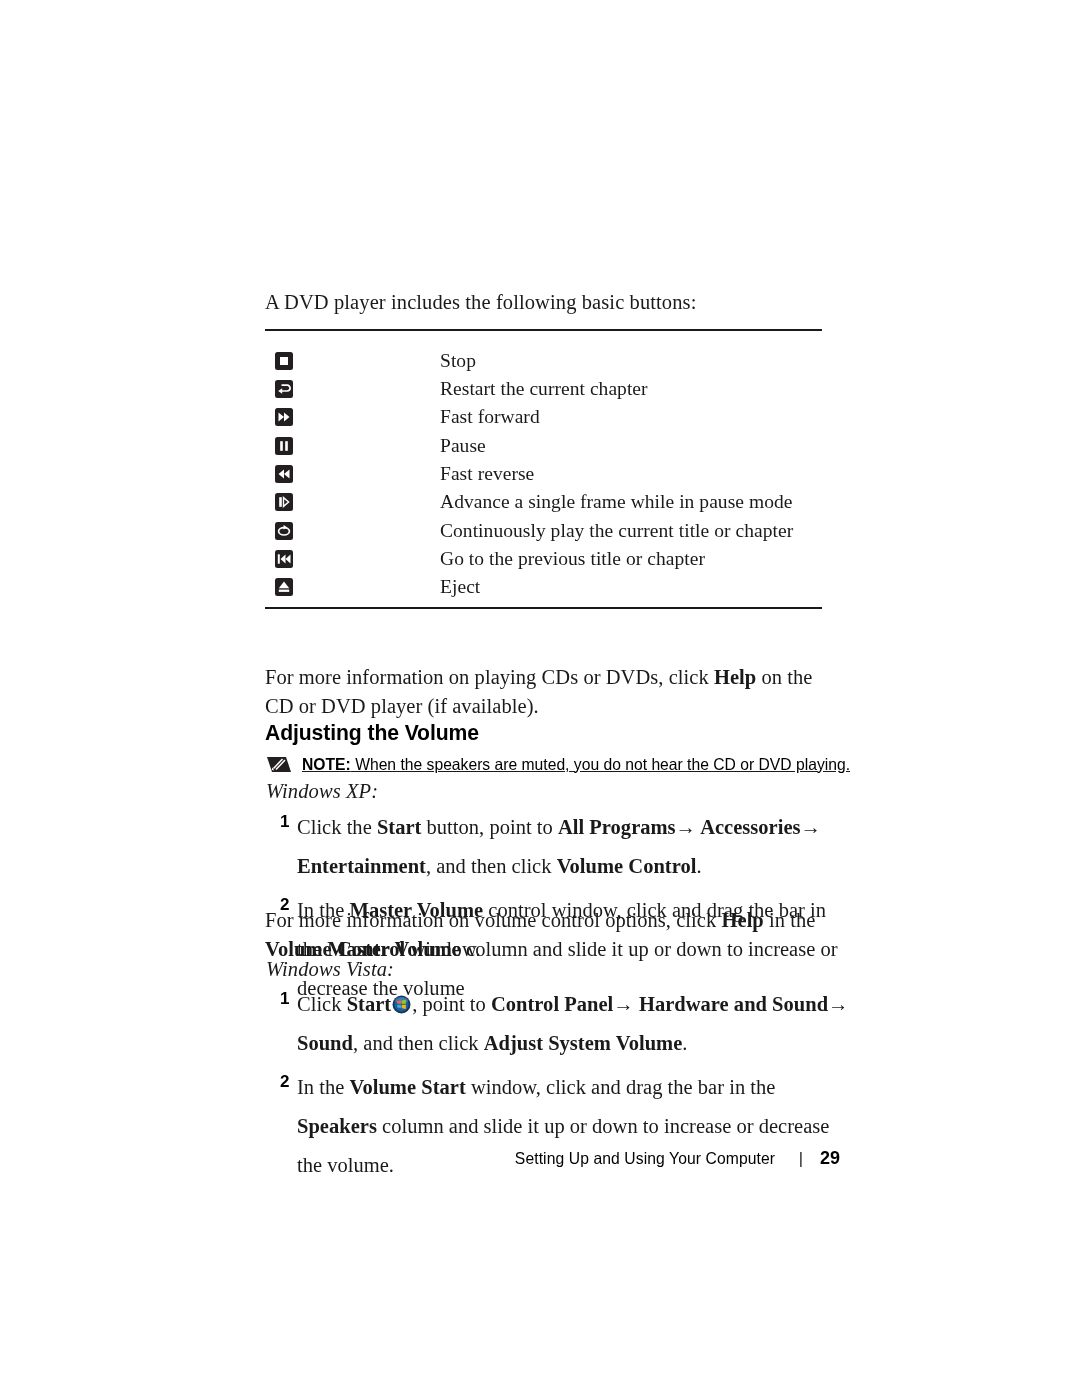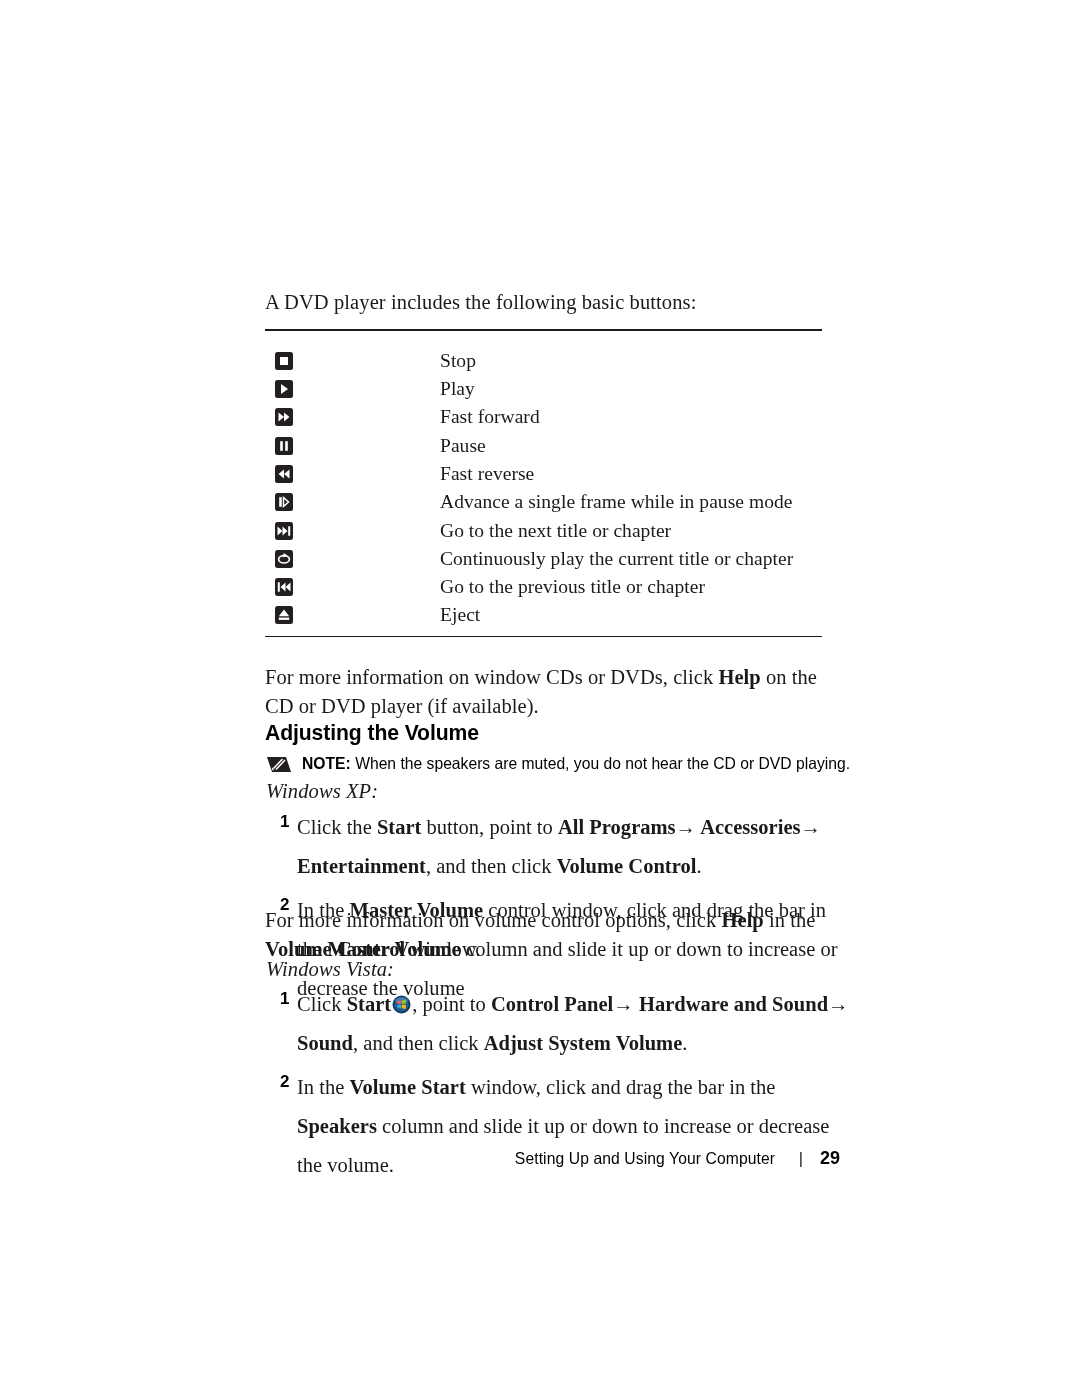--- a/index.html
+++ b/index.html
@@ -107,21 +107,22 @@
     transform: scaleX(0.94);
     transform-origin: left center;
   }
 
   
   .note {
     position: absolute;
     left: 266px;
     top: 753px;
     display: flex;
-    align-items: flex-start;
+    align-items: center;
+    text-decoration: underline;
   }
   .note-icon {
     width: 26px;
     height: 19px;
     flex: 0 0 26px;
     margin-top: 2px;
   }
   .note-text {
     margin-left: 10px;
     font-family: "Liberation Sans Narrow", "Liberation Sans", sans-serif;
@@ -230,25 +231,26 @@
                 <rect x="5" y="5" width="8" height="8" fill="#ffffff"></rect>
               </svg>
             </span>
           </div>
           <div class="desc">Stop</div>
         </div>
         <div class="row">
           <div class="icon-cell">
             <span class="chip">
               <svg viewBox="0 0 18 18" width="18" height="18">
-                <path d="M6 4 L13 9 L6 14 Z" fill="#ffffff"></path>
-              </svg>
-            </span>
-          </div>
-          <div class="desc">Play</div>
+                <path d="M6.5 5.2 L12.2 5.2 A2.9 2.9 0 0 1 12.2 11.0 L6.2 11.0" fill="none" stroke="#ffffff" stroke-width="1.7"></path>
+                <path d="M7.2 8.2 L7.2 13.8 L3.2 11.0 Z" fill="#ffffff"></path>
+              </svg>
+            </span>
+          </div>
+          <div class="desc">Restart the current chapter</div>
         </div>
         <div class="row">
           <div class="icon-cell">
             <span class="chip">
               <svg viewBox="0 0 18 18" width="18" height="18">
                 <path d="M3.5 4.5 L9 9 L3.5 13.5 Z" fill="#ffffff"></path>
                 <path d="M9 4.5 L14.5 9 L9 13.5 Z" fill="#ffffff"></path>
               </svg>
             </span>
           </div>
@@ -279,32 +281,20 @@
         <div class="row">
           <div class="icon-cell">
             <span class="chip">
               <svg viewBox="0 0 18 18" width="18" height="18">
                 <rect x="4.2" y="4.2" width="2.6" height="9.6" fill="#ffffff"></rect>
                 <path d="M8.5 4.6 L13.6 9 L8.5 13.4 Z" fill="none" stroke="#ffffff" stroke-width="1.4"></path>
               </svg>
             </span>
           </div>
           <div class="desc">Advance a single frame while in pause mode</div>
-        </div>
-        <div class="row">
-          <div class="icon-cell">
-            <span class="chip">
-              <svg viewBox="0 0 18 18" width="18" height="18">
-                <path d="M2.5 4.5 L7.5 9 L2.5 13.5 Z" fill="#ffffff"></path>
-                <path d="M7.5 4.5 L12.5 9 L7.5 13.5 Z" fill="#ffffff"></path>
-                <rect x="13.2" y="4.3" width="2" height="9.4" fill="#ffffff"></rect>
-              </svg>
-            </span>
-          </div>
-          <div class="desc">Go to the next title or chapter</div>
         </div>
         <div class="row">
           <div class="icon-cell">
             <span class="chip">
               <svg viewBox="0 0 18 18" width="18" height="18">
                 <ellipse cx="9" cy="9.3" rx="5.4" ry="3.7" fill="none" stroke="#ffffff" stroke-width="1.7"></ellipse>
                 <path d="M8.6 2.9 L12.4 5.5 L8.4 7.6 Z" fill="#ffffff"></path>
               </svg>
             </span>
           </div>
@@ -331,21 +321,21 @@
               </svg>
             </span>
           </div>
           <div class="desc">Eject</div>
         </div>
       </div>
     <div class="rule bottom"></div>
   </div>
 
   <div class="para p-help">
-    <span>For more information on window CDs or DVDs, click </span><b>Help</b><span> on the CD or DVD player (if available).</span>
+    <span>For more information on playing CDs or DVDs, click </span><b>Help</b><span> on the CD or DVD player (if available).</span>
   </div>
 
   <div class="heading">Adjusting the Volume</div>
 
   <div class="note">
     <span class="note-icon">
       <svg viewBox="0 0 26 19" width="26" height="19">
         <path d="M1 2 L20 2 L25 17 L6 17 Z" fill="#231f20"></path>
         <path d="M7.5 13.5 L16.5 4.0" stroke="#ffffff" stroke-width="1.5" fill="none"></path>
         <path d="M10.0 14.6 L19.0 5.1" stroke="#ffffff" stroke-width="1.5" fill="none"></path>

